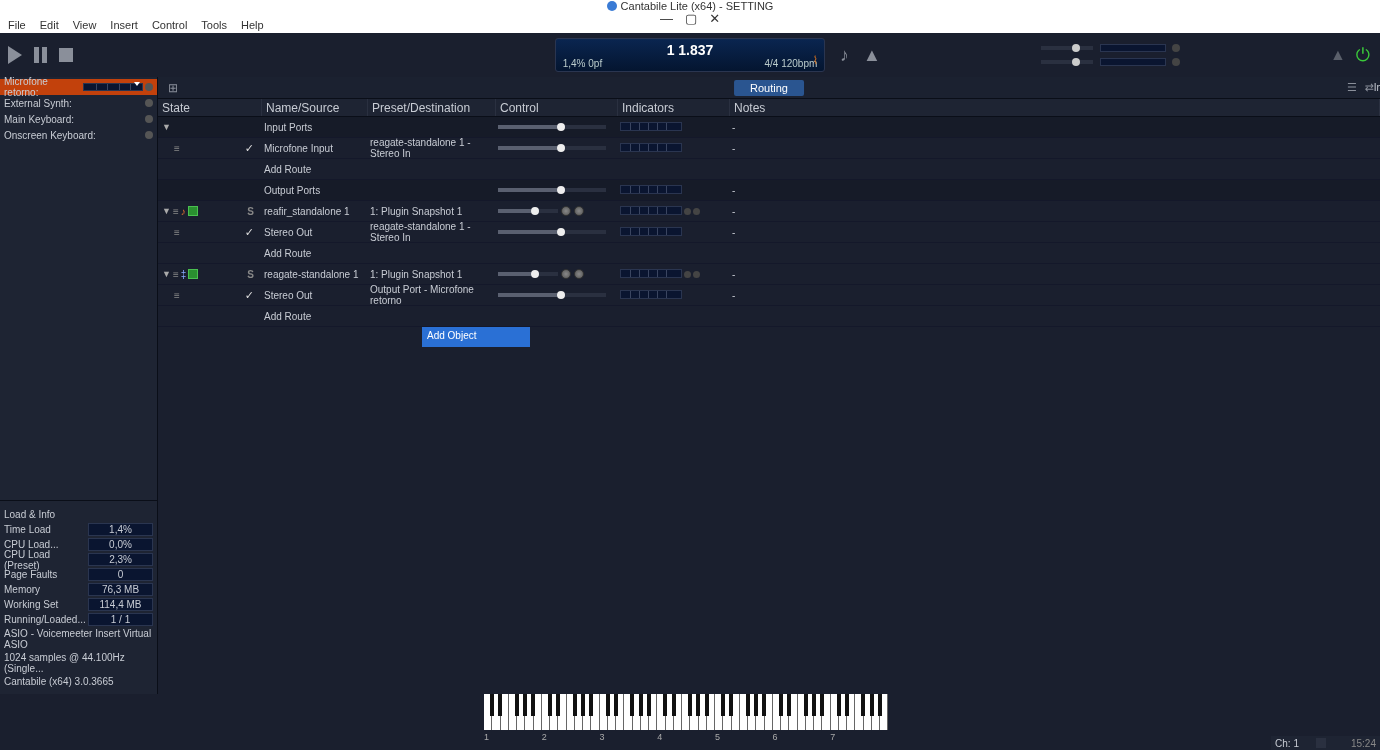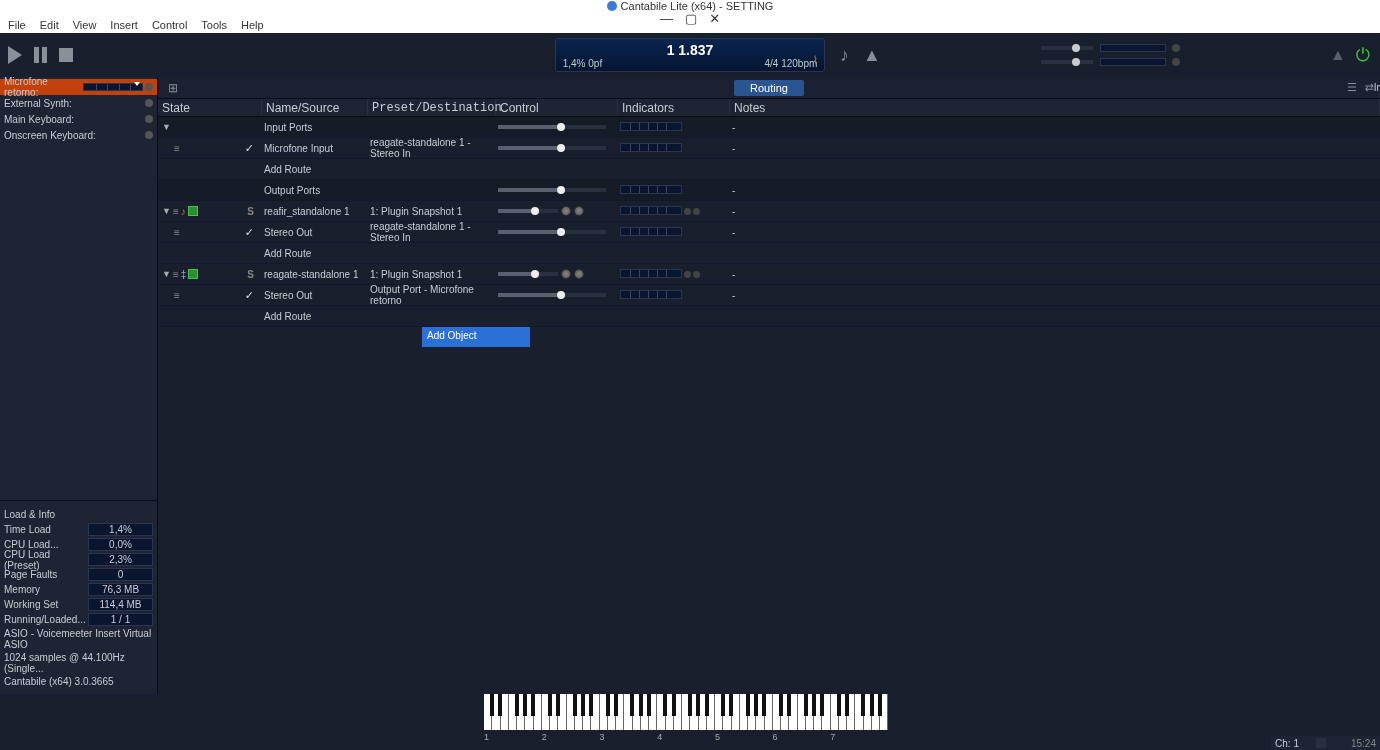--- a/index.html
+++ b/index.html
@@ -68,21 +68,21 @@
 .tab-btn { position: absolute; left: 50%; transform: translateX(-50%); background: #2a5590; color: #fff; padding: 2px 16px; font-size: 11px; border-radius: 2px; cursor: pointer; }
 .view-icons { position: absolute; right: 6px; display: flex; gap: 8px; color: #8a8f9a; }
 .view-icons span { cursor: pointer; }
 .in-label { position:absolute; right:-2px; font-size:10px; }
 
 
 .thead { display: flex; height: 18px; background: #1e2433; border-bottom: 1px solid #0a0e18; font-size: 12px; color: #c8ccd4; }
 .th { border-right: 1px solid #2a3040; padding: 2px 4px; }
 .c-state { width: 104px; }
 .c-name { width: 106px; }
-.c-preset { width: 128px; font-family: Liberation Mono, monospace; }
+.c-preset { width: 128px; }
 .c-control { width: 122px; }
 .c-ind { width: 112px; }
 .c-notes { flex: 1; }
 
 .tbody { }
 .row { display: flex; height: 21px; align-items: center; border-bottom: 1px solid #14182a; font-size: 10px; }
 .row.dark { background: #161b28; }
 .row.norm { background: #1a1f2e; }
 .cell { padding: 0 2px; }
 .state-cell { width: 104px; display: flex; align-items: center; gap: 2px; padding-left: 4px; }

